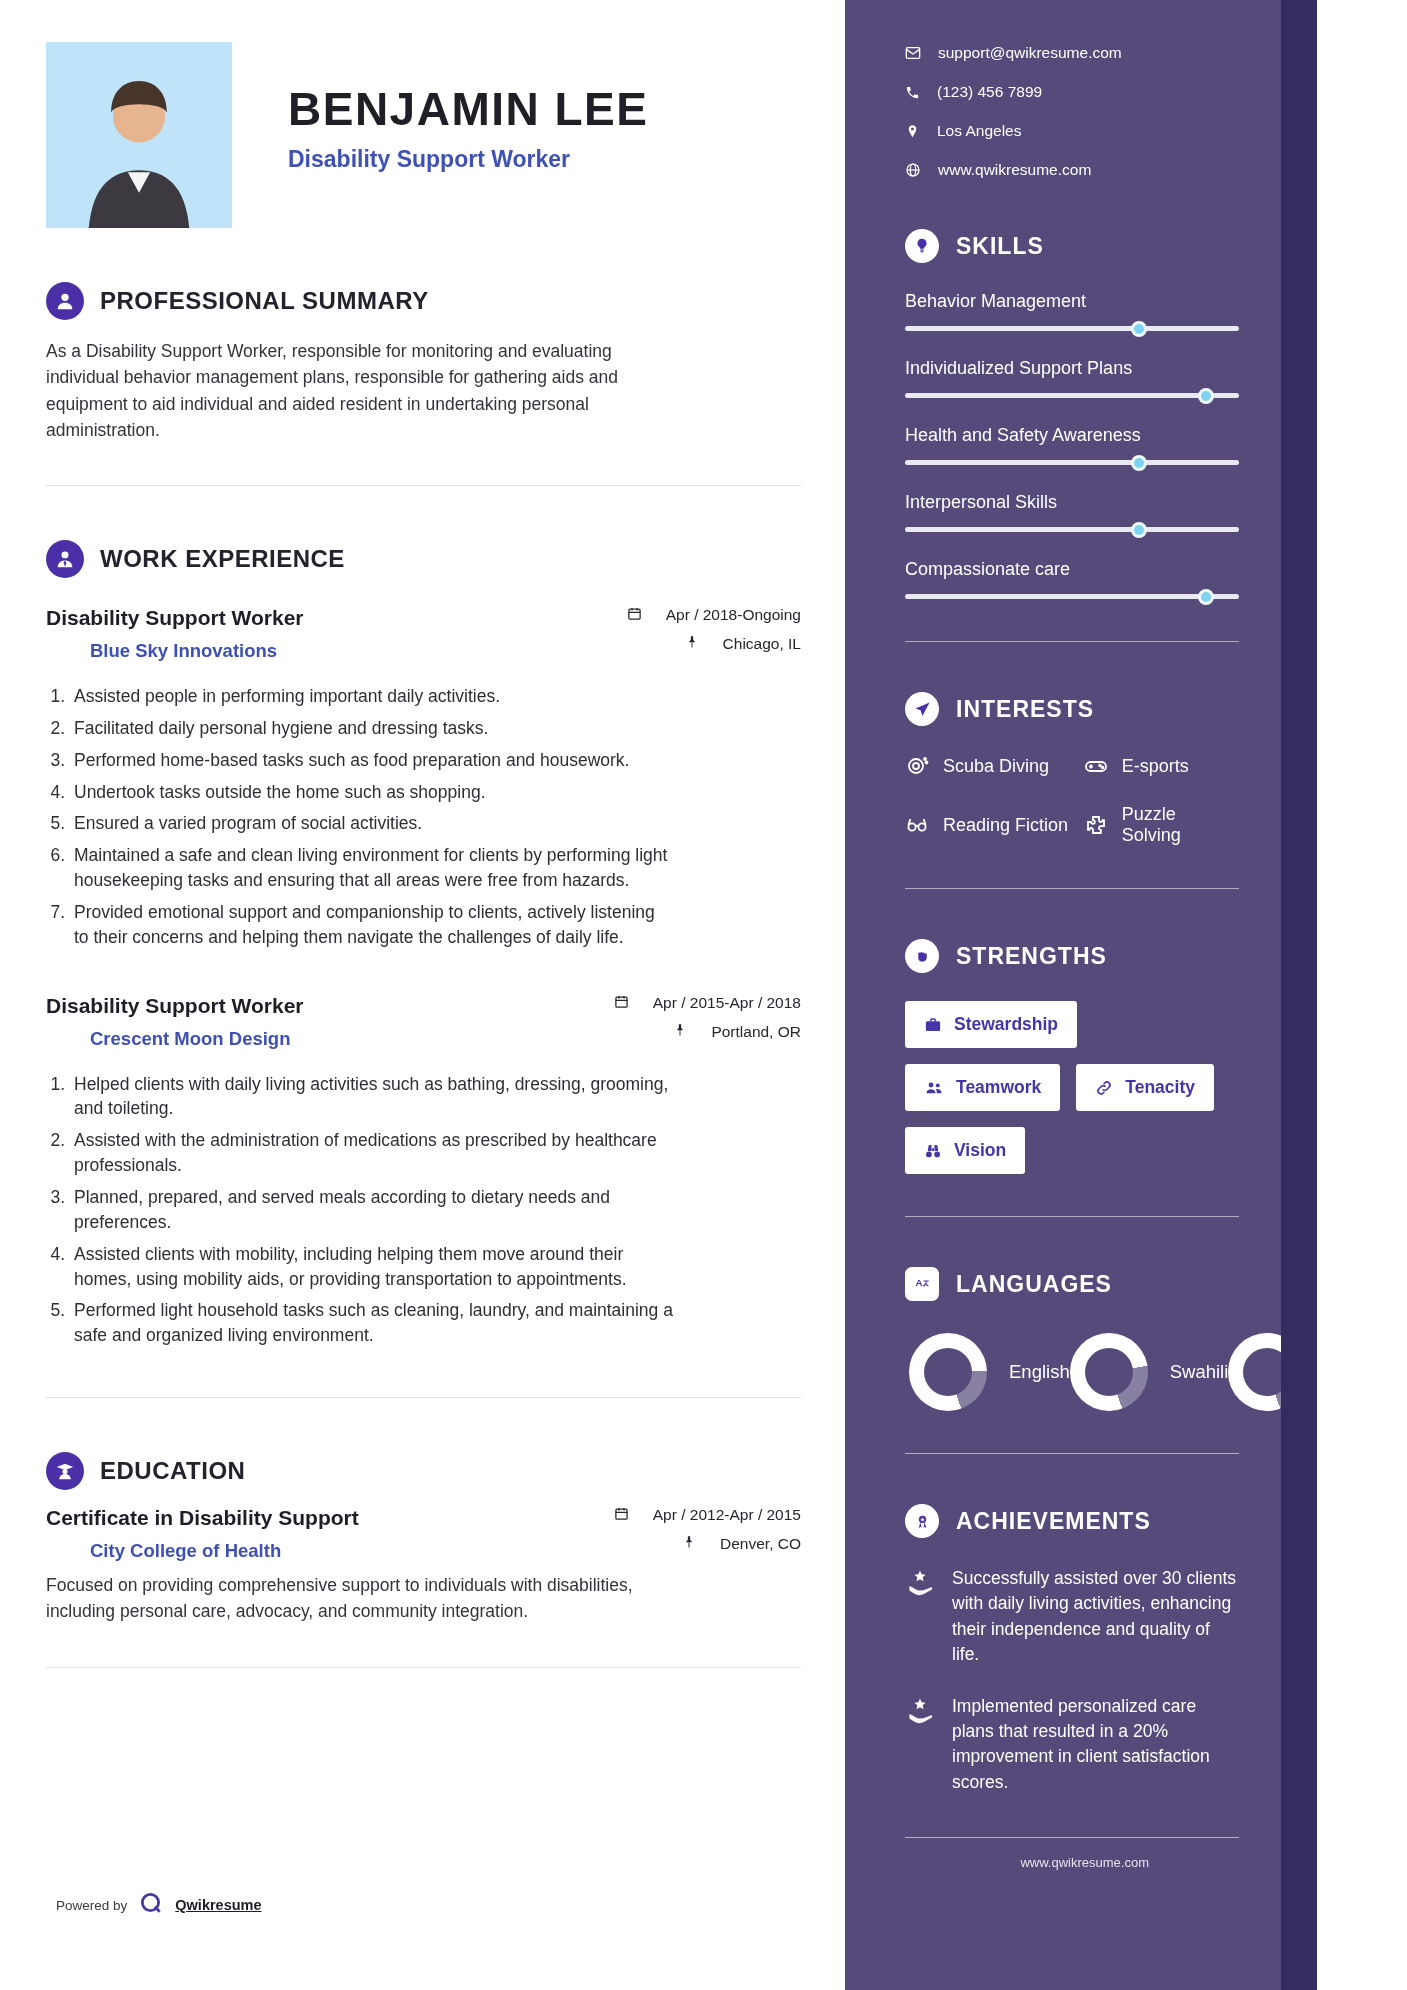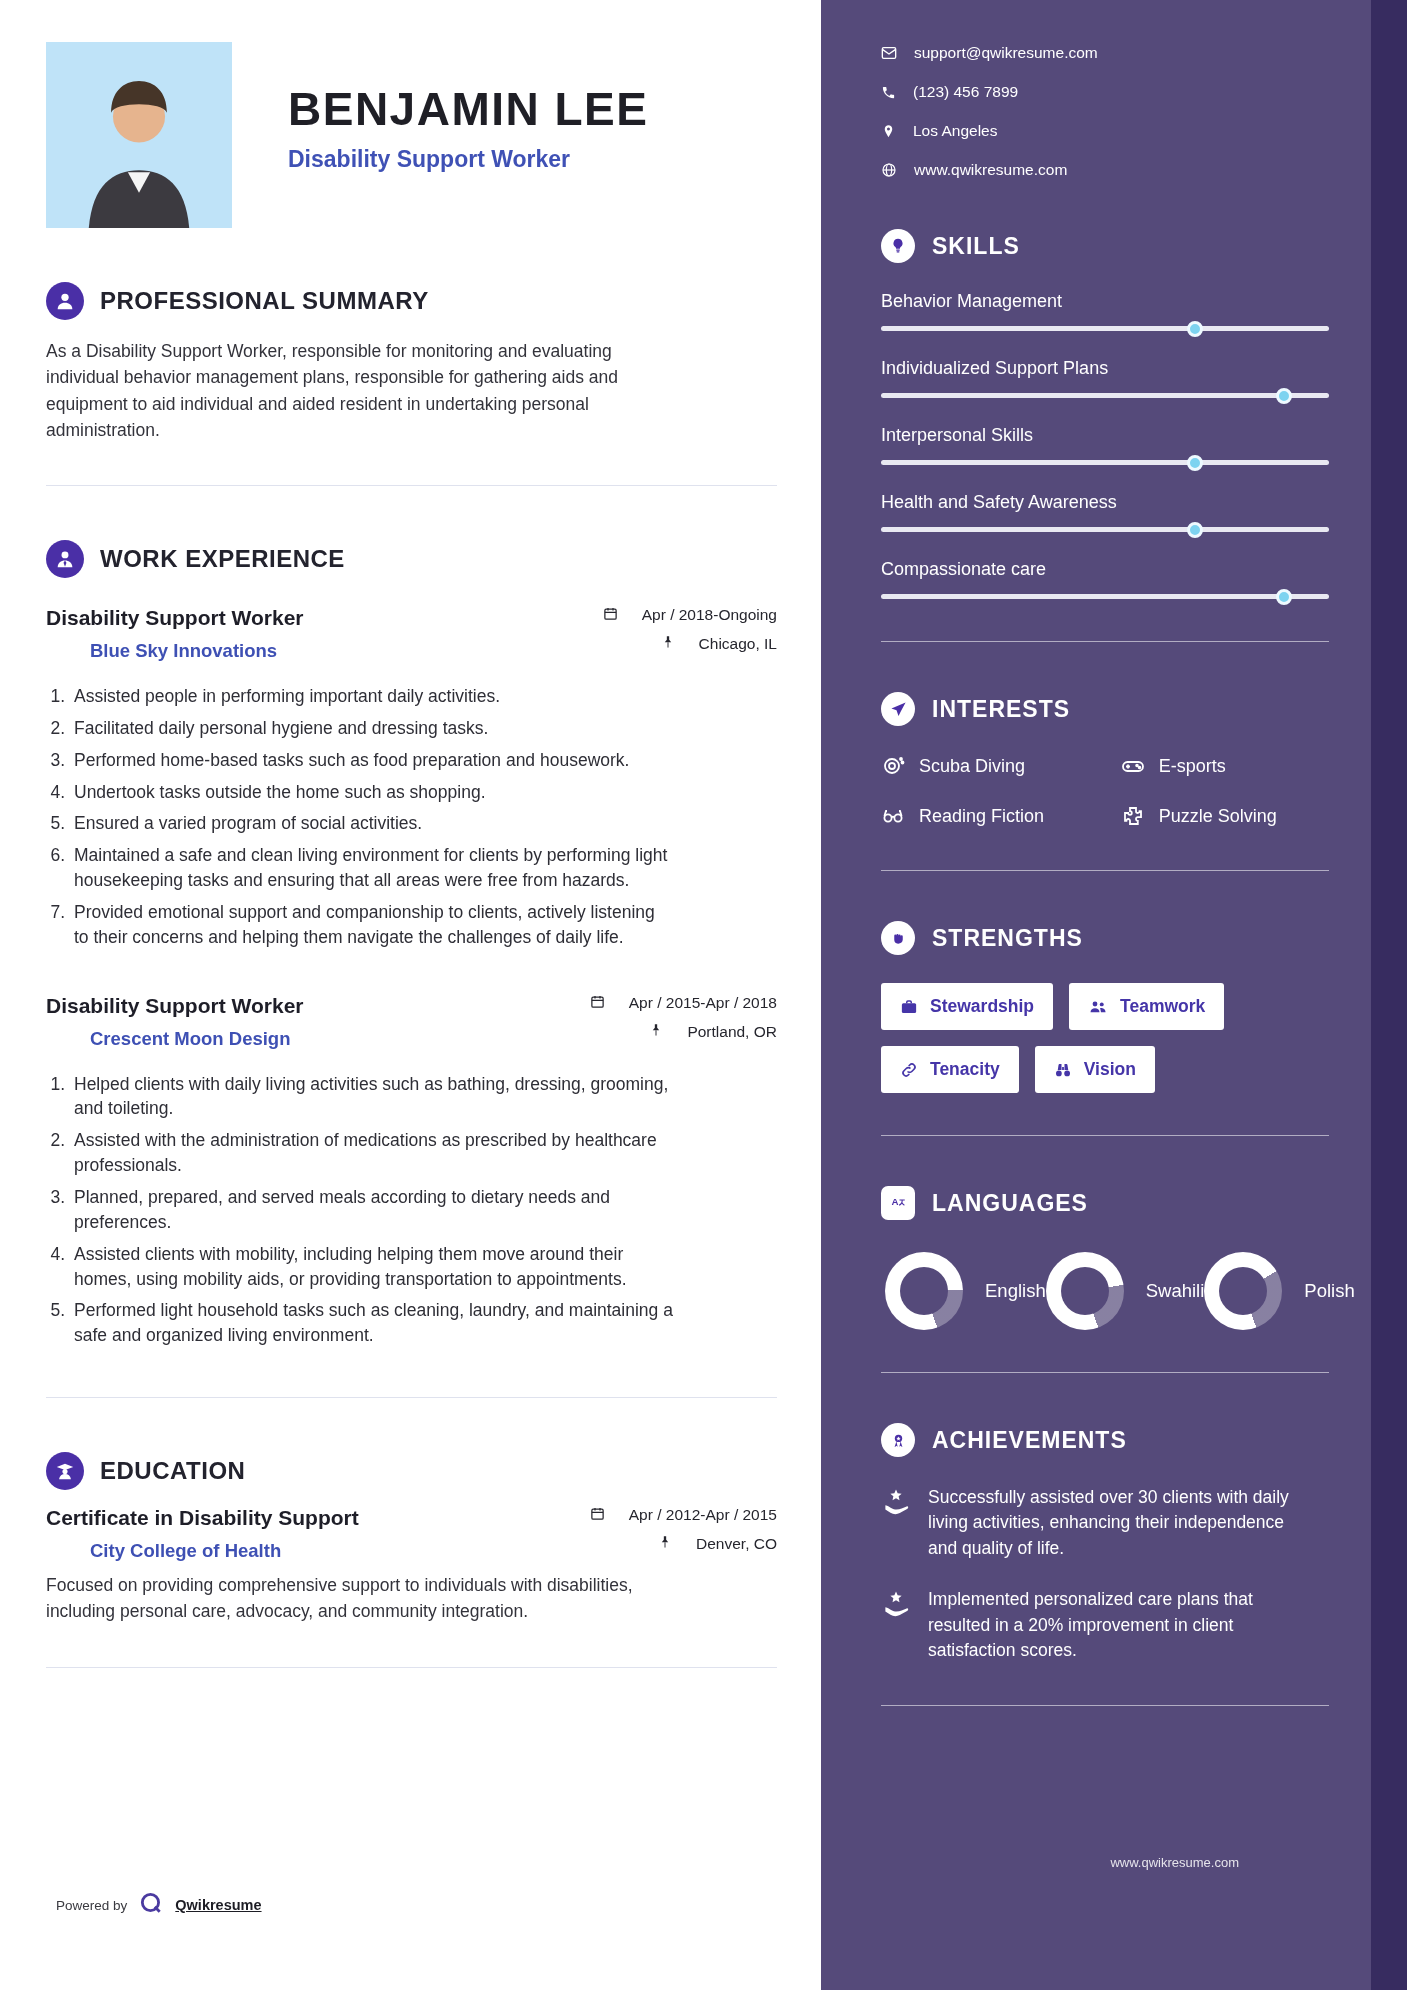--- a/index.html
+++ b/index.html
@@ -34,21 +34,21 @@
   .job li{margin-bottom:7px;padding-left:4px;max-width:600px;}
 
   .edu-body{margin-top:16px;}
   .edu-desc{margin:8px 0 0;font-size:17.5px;line-height:1.5;color:#33333b;max-width:620px;}
 
   .foot{margin-top:auto;display:flex;align-items:center;gap:11px;padding-left:10px;}
   .powered{font-size:13.5px;color:#3a3a40;}
   .brand{font-size:14.5px;color:#1d1d24;text-decoration:underline;font-weight:600;cursor:pointer;}
 
   
-  .sidebar{width:586px;box-sizing:border-box;background:#554a7a;color:#fff;padding:44px 78px 0 60px;position:relative;}
+  .sidebar{width:472px;box-sizing:border-box;background:#554a7a;color:#fff;padding:44px 78px 0 60px;position:relative;}
   .strip{position:absolute;top:0;right:0;width:36px;height:100%;background:#372c60;}
   .c-row{display:flex;align-items:center;gap:17px;margin-bottom:21px;font-size:15.5px;}
   .c-ic{display:inline-flex;color:#fff;flex:0 0 auto;}
   .link{cursor:pointer;}
 
   .side-sec{margin-top:50px;}
   .side-head{display:flex;align-items:center;gap:17px;margin-bottom:28px;}
   .side-head .wic{width:34px;height:34px;border-radius:50%;background:#fff;display:flex;align-items:center;justify-content:center;color:#4a2fa6;flex:0 0 auto;}
   .side-head .wic.sq{border-radius:7px;}
   .side-head h2{margin:0;font-size:23px;font-weight:700;letter-spacing:1px;color:#fff;text-align:right;}
@@ -322,27 +322,27 @@
             <span class="knob"></span>
           </div>
       </div>
       <div class="skill">
         <div class="skill-name">Individualized Support Plans</div>
         <div class="track" style="--p: 90;">
             <span class="knob"></span>
           </div>
       </div>
       <div class="skill">
-        <div class="skill-name">Interpersonal Skills</div>
+        <div class="skill-name">Health and Safety Awareness</div>
         <div class="track" style="--p: 70;">
             <span class="knob"></span>
           </div>
       </div>
       <div class="skill">
-        <div class="skill-name">Health and Safety Awareness</div>
+        <div class="skill-name">Interpersonal Skills</div>
         <div class="track" style="--p: 70;">
             <span class="knob"></span>
           </div>
       </div>
       <div class="skill">
         <div class="skill-name">Compassionate care</div>
         <div class="track" style="--p: 90;">
             <span class="knob"></span>
           </div>
       </div>

